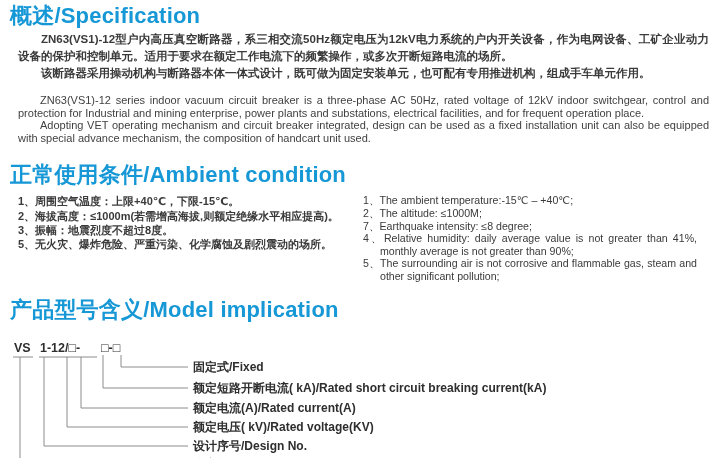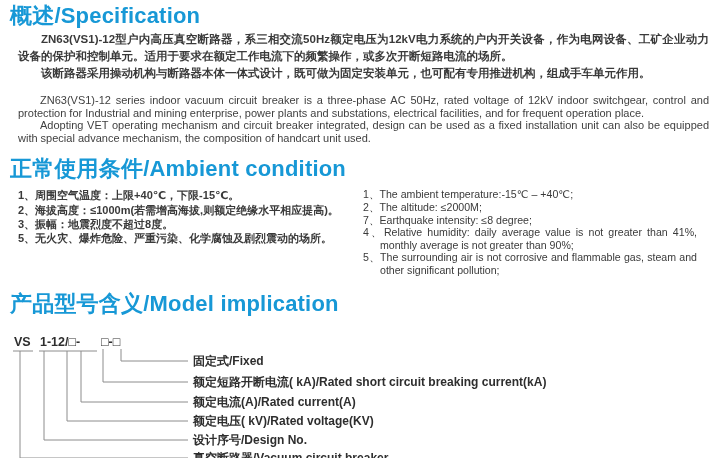--- a/index.html
+++ b/index.html
@@ -7,21 +7,21 @@
     width:717px;height:458px;overflow:hidden;background:#ffffff;
     font-family:"Liberation Sans","DejaVu Sans",sans-serif;
     color:#3a3a3a;
   }
   .page{position:relative;width:717px;height:458px;background:#fff;}
   .heading{
     color:#1798d6;font-size:22px;font-weight:bold;
     margin:0 0 0 10px;line-height:20px;letter-spacing:.2px;
   }
   .heading.h1{padding-top:6px;}
-  .heading.h2{margin-top:15px;}
+  .heading.h2{margin-top:21px;}
   .heading.h3{margin-top:17px;}
   p.para{margin:0 8px 0 18px;text-align:justify;text-indent:2em;}
   p.cn{
     font-size:11.5px;font-weight:bold;line-height:17px;color:#3a3a3a;
     margin-top:5px;
   }
   p.cn + p.cn{margin-top:0;}
   p.en{font-size:11px;font-weight:normal;line-height:12.6px;color:#3f3f3f;}
   p.en.first{margin-top:12px;}
   .cols{display:flex;margin-top:9px;}
@@ -60,21 +60,21 @@
   <h2 class="heading h2">正常使用条件/Ambient condition</h2>
   <div class="cols">
     <ul class="cond cn-list">
       <li>1、周围空气温度：上限+40℃，下限-15℃。</li>
       <li>2、海拔高度：≤1000m(若需增高海拔,则额定绝缘水平相应提高)。</li>
       <li>3、振幅：地震烈度不超过8度。</li>
       <li>5、无火灾、爆炸危险、严重污染、化学腐蚀及剧烈震动的场所。</li>
     </ul>
     <ul class="cond en-list">
       <li>1、The ambient temperature:-15℃ – +40℃;</li>
-      <li>2、The altitude: ≤2000M;</li>
+      <li>2、The altitude: ≤1000M;</li>
       <li>7、Earthquake intensity: ≤8 degree;</li>
       <li>4、Relative humidity: daily average value is not greater than 41%, monthly average is not greater than 90%;</li>
       <li>5、The surrounding air is not corrosive and flammable gas, steam and other significant pollution;</li>
     </ul>
   </div>
 
   <h2 class="heading h3">产品型号含义/Model implication</h2>
   <div class="diagram">
     <svg viewBox="0 0 717 152" width="717" height="152">
 

